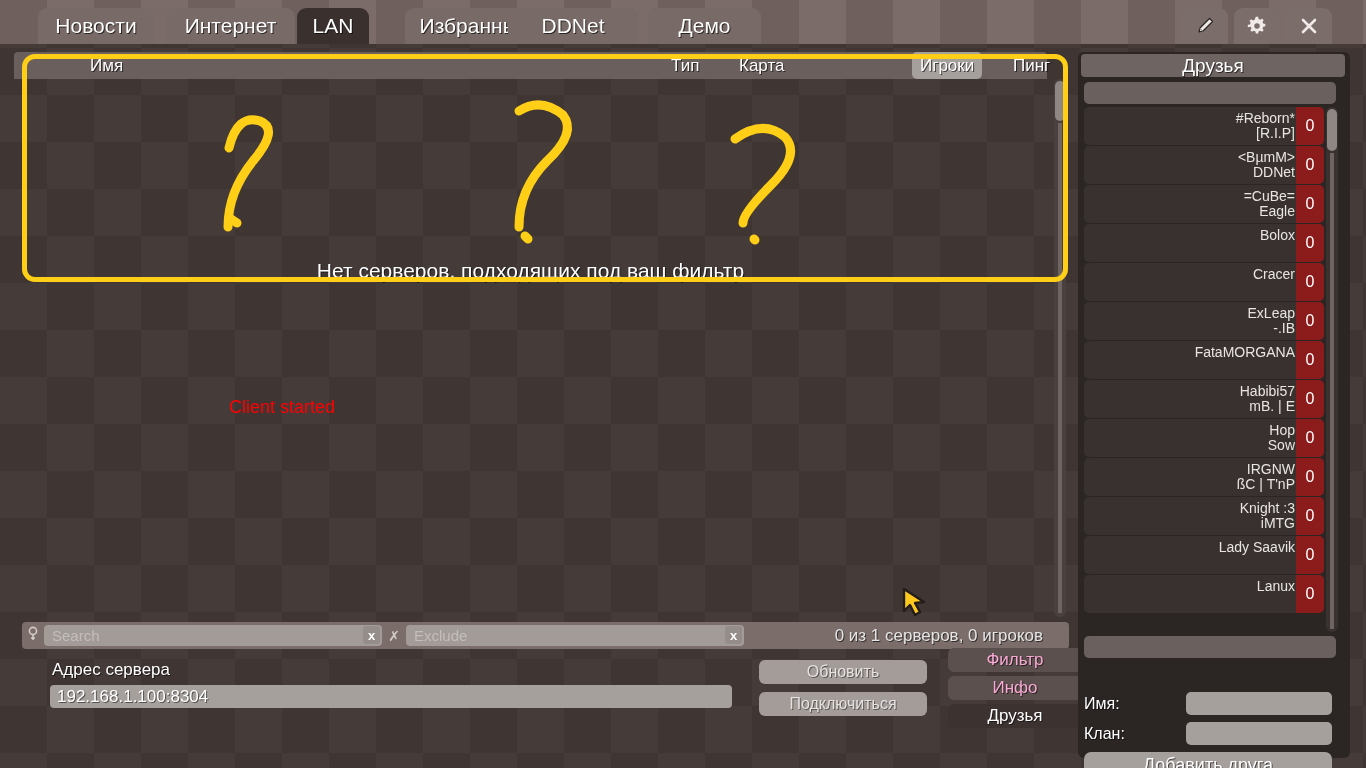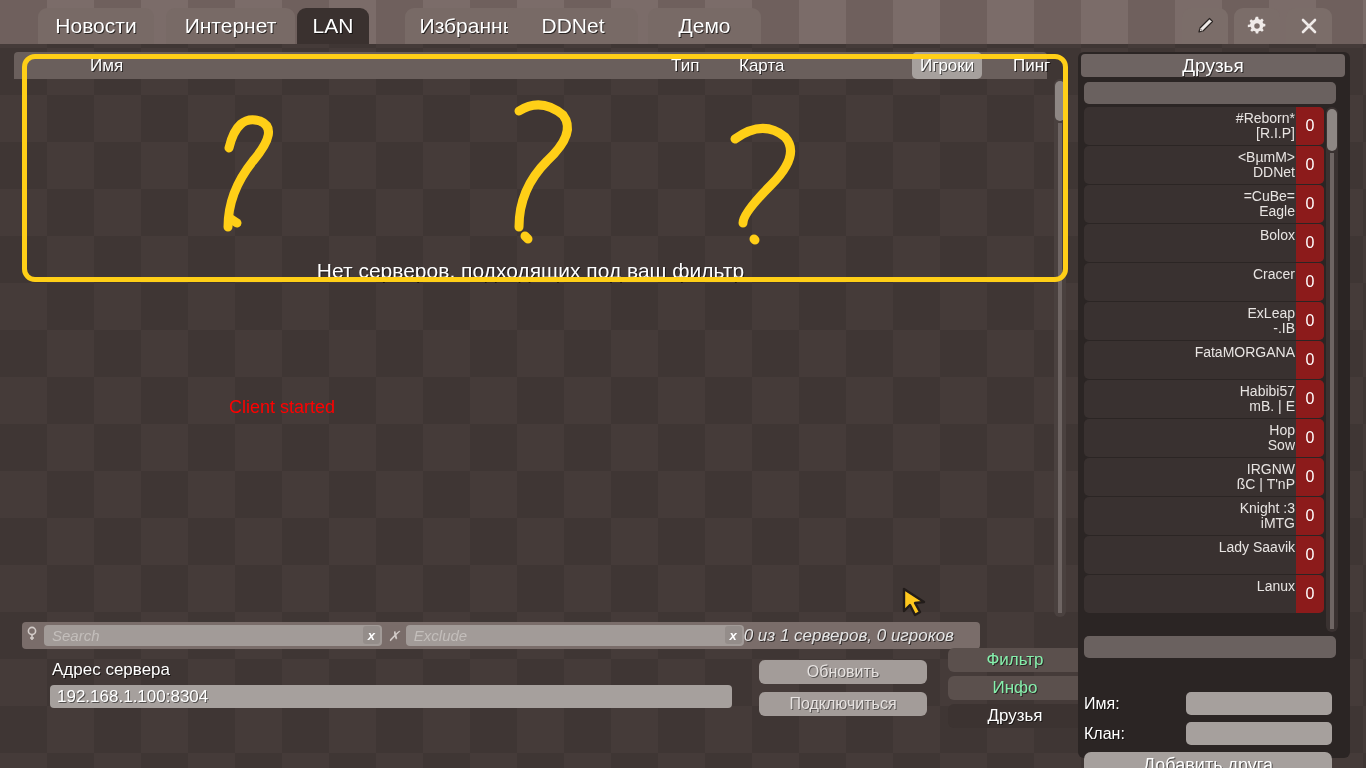--- a/index.html
+++ b/index.html
@@ -94,23 +94,23 @@
   }
 
   
   #hl-rect {
     position: absolute; left: 8px; top: 2px; width: 1046px; height: 228px;
     border: 5px solid #ffcf17; border-radius: 13px; pointer-events: none;
   }
 
   
   #searchbar {
-    position: absolute; left: 22px; top: 578px; width: 958px; height: 27px;
+    position: absolute; left: 22px; top: 578px; width: 1047px; height: 27px;
     background: #7a6d6a; border-radius: 4px;
-    display: flex; align-items: center; font-style: italic;
+    display: flex; align-items: center;
   }
   .sicon { width: 22px; text-align: center; color: #cfc8c5; font-size: 15px; }
   .sfield {
     position: relative; height: 21px; background: #a29b98; border-radius: 4px;
     display: flex; align-items: center;
   }
   .sfield .ph { padding-left: 8px; color: #c3bebb; font-size: 15px; }
   .clearbtn {
     position: absolute; right: 2px; top: 1px; width: 17px; height: 18px;
     background: #948d8a; border-radius: 3px;
@@ -140,21 +140,21 @@
     position: absolute; left: 759px; width: 168px; height: 24px;
     background: #a39c99; border-radius: 6px;
     color: #e6e2e0; font-size: 16px;
     display: flex; align-items: center; justify-content: center;
     text-shadow: 1px 1px 0 rgba(0,0,0,.45); cursor: pointer;
   }
 
   .sidetab {
     position: absolute; left: 948px; width: 134px; height: 24px;
     background: #5b504d; border-radius: 6px 0 0 6px;
-    color: #86efac; font-size: 17px;
+    color: #f9a8d4; font-size: 17px;
     display: flex; align-items: center; justify-content: center;
     text-shadow: 1px 1px 0 rgba(0,0,0,.55); cursor: pointer;
   }
   .sidetab.active { background: #3c3331; color: #ffffff; }
 
   
   #friends {
     position: absolute; left: 1078px; top: 8px; width: 272px; height: 706px;
     background: #2b2524; border-radius: 6px;
   }

